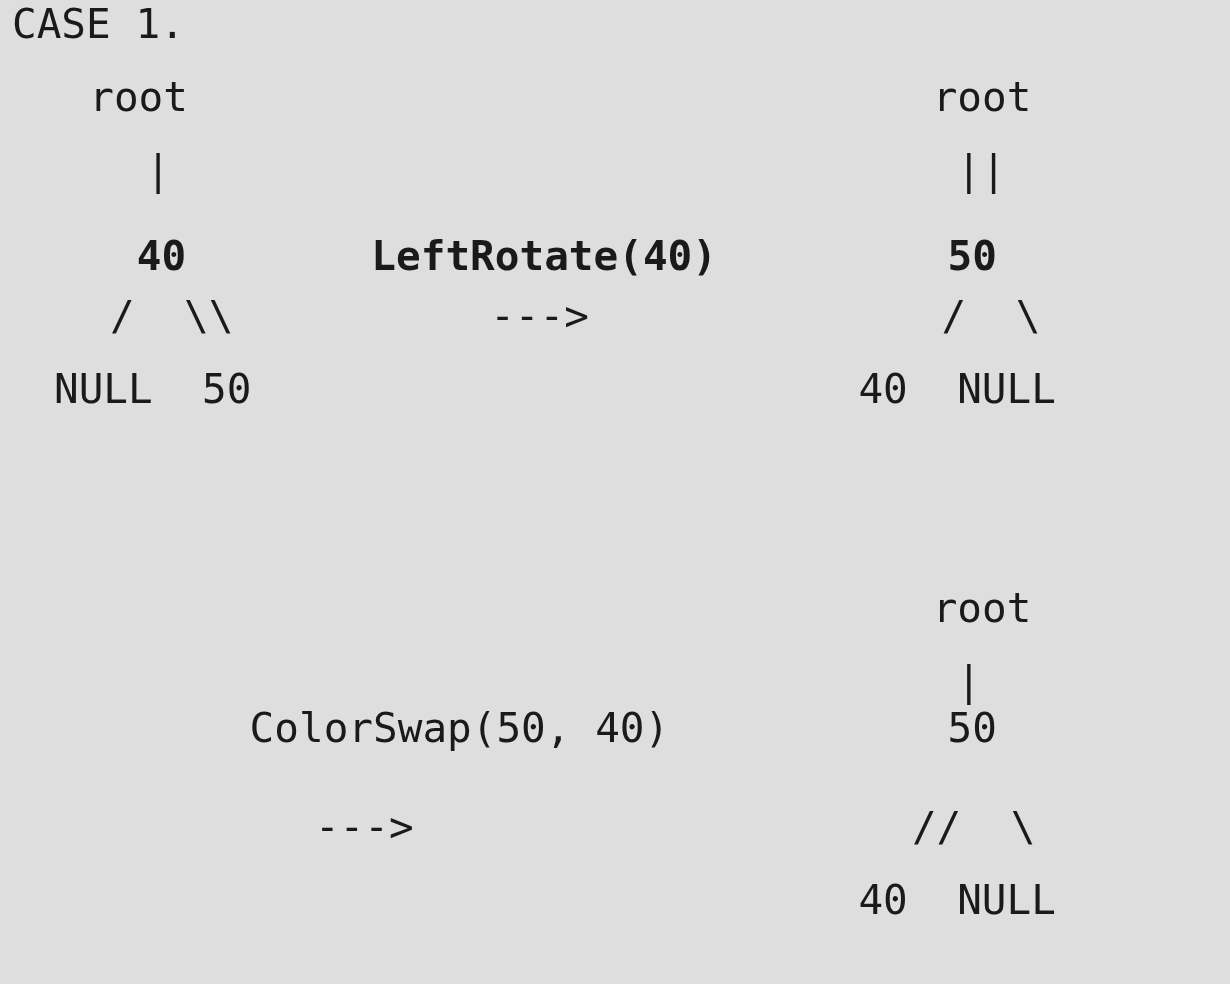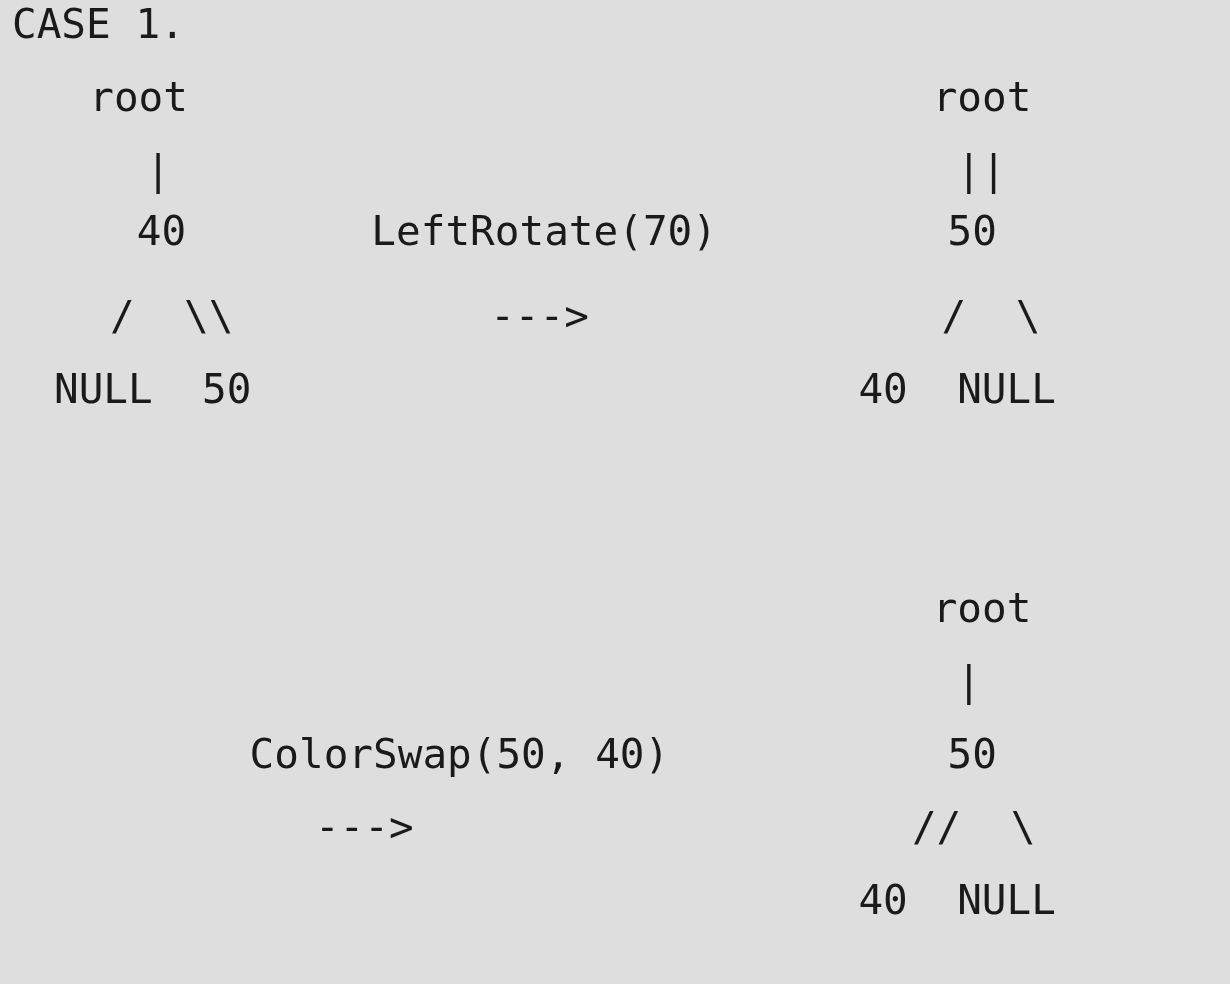--- a/index.html
+++ b/index.html
@@ -48,21 +48,21 @@
     color: #1a1a1a;
   }
 </style>
 </head>
 <body>
 
 <div id="ascii-figure" style="background: rgb(222, 222, 222);">
     <div class="ascii-line" style="top: -12px;"><span class="run" style="left: 12px;">CASE 1.</span></div>
     <div class="ascii-line" style="top: 61px;"><span class="run" style="left: 89.22px;">root</span><span class="run" style="left: 932.7px;">root</span></div>
     <div class="ascii-line" style="top: 134px;"><span class="run" style="left: 145.65px;">|</span><span class="run" style="left: 956.46px;">||</span></div>
-    <div class="ascii-line" style="top: 195px;"><span class="run" style="left: 136.74px;">40</span><span class="run" style="left: 371.37px;">LeftRotate(70)</span><span class="run" style="left: 947.55px;">50</span></div>
+    <div class="ascii-line" style="top: 220px; font-weight: bold;"><span class="run" style="left: 136.74px;">40</span><span class="run" style="left: 371.37px;">LeftRotate(40)</span><span class="run" style="left: 947.55px;">50</span></div>
     <div class="ascii-line" style="top: 280px;"><span class="run" style="left: 110.01px;">/  \\</span><span class="run" style="left: 490.17px;">---&gt;</span><span class="run" style="left: 941.61px;">/  \</span></div>
     <div class="ascii-line" style="top: 353px;"><span class="run" style="left: 54px;">NULL  50</span><span class="run" style="left: 858.45px;">40  NULL</span></div>
     <div class="ascii-line" style="top: 572px;"><span class="run" style="left: 932.7px;">root</span></div>
     <div class="ascii-line" style="top: 645px;"><span class="run" style="left: 956.46px;">|</span></div>
-    <div class="ascii-line" style="top: 718px;"><span class="run" style="left: 249.6px;">ColorSwap(50, 40)</span><span class="run" style="left: 947.55px;">50</span></div>
+    <div class="ascii-line" style="top: 692px;"><span class="run" style="left: 249.6px;">ColorSwap(50, 40)</span><span class="run" style="left: 947.55px;">50</span></div>
     <div class="ascii-line" style="top: 791px;"><span class="run" style="left: 314.94px;">---&gt;</span><span class="run" style="left: 911.91px;">//  \</span></div>
     <div class="ascii-line" style="top: 864px;"><span class="run" style="left: 858.45px;">40  NULL</span></div>
   </div>
 
 </body></html>

